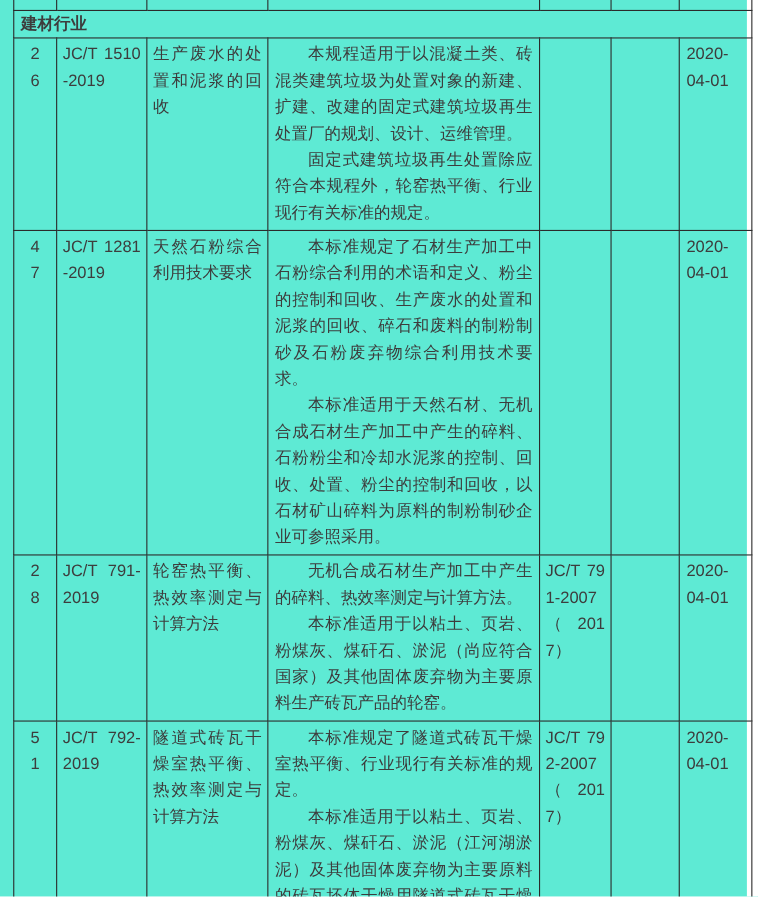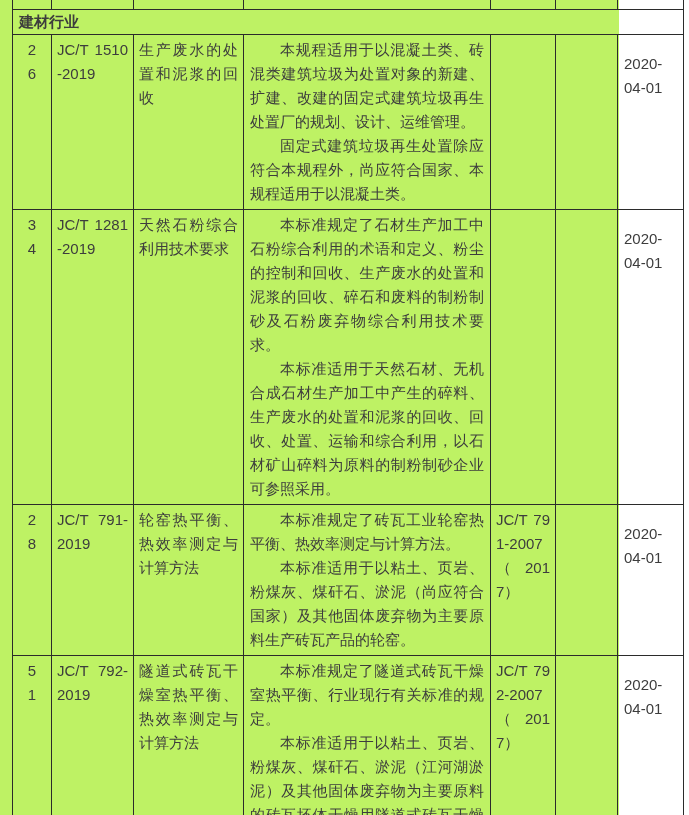--- a/index.html
+++ b/index.html
@@ -9,23 +9,23 @@
   }
   body {
     width: 689px;
     height: 815px;
     overflow: hidden;
     font-family: "Liberation Sans", "DejaVu Sans", sans-serif;
     color: #3d3d3d;
   }
   .page {
     position: relative;
-    width: 619px;
+    width: 679px;
     height: 815px;
-    background: #bef264;
+    background: #5eead4;
     text-decoration: underline;
   }
   table.std-table {
     position: absolute;
     left: 12px;
     top: 0;
     border-collapse: collapse;
     table-layout: fixed;
     width: 671px;
     font-size: 15px;
@@ -72,21 +72,21 @@
     margin: 0;
     text-indent: 2em;
     text-align: justify;
   }
   td.cell-replaced {
     text-align: justify;
     word-break: break-all;
   }
   td.cell-date {
     overflow-wrap: break-word;
-    padding: 17px 6px;
+    padding: 3px 6px;
   }
 </style>
 </head>
 <body>
 
 <div class="page">
   <table class="std-table">
     <colgroup>
       <col style="width:39px">
       <col style="width:82px">
@@ -113,50 +113,50 @@
     </tr>
 
     <tr>
       <td class="cell-num">
         <span class="stack-digits">26</span>
       </td>
       <td class="cell-code">JC/T 1510-2019</td>
       <td class="cell-name">生产废水的处置和泥浆的回收</td>
       <td class="cell-scope">
         <p>本规程适用于以混凝土类、砖混类建筑垃圾为处置对象的新建、扩建、改建的固定式建筑垃圾再生处置厂的规划、设计、运维管理。</p>
-        <p>固定式建筑垃圾再生处置除应符合本规程外，尚应符合国家、本规程适用于以混凝土类。</p>
+        <p>固定式建筑垃圾再生处置除应符合本规程外，轮窑热平衡、行业现行有关标准的规定。</p>
       </td>
       <td class="cell-replaced"></td>
       <td></td>
       <td class="cell-date">2020-04-01</td>
     </tr>
 
     <tr>
       <td class="cell-num">
-        <span class="stack-digits">34</span>
+        <span class="stack-digits">47</span>
       </td>
       <td class="cell-code">JC/T 1281-2019</td>
       <td class="cell-name">天然石粉综合利用技术要求</td>
       <td class="cell-scope">
         <p>本标准规定了石材生产加工中石粉综合利用的术语和定义、粉尘的控制和回收、生产废水的处置和泥浆的回收、碎石和废料的制粉制砂及石粉废弃物综合利用技术要求。</p>
-        <p>本标准适用于天然石材、无机合成石材生产加工中产生的碎料、生产废水的处置和泥浆的回收、回收、处置、运输和综合利用，以石材矿山碎料为原料的制粉制砂企业可参照采用。</p>
+        <p>本标准适用于天然石材、无机合成石材生产加工中产生的碎料、石粉粉尘和冷却水泥浆的控制、回收、处置、粉尘的控制和回收，以石材矿山碎料为原料的制粉制砂企业可参照采用。</p>
       </td>
       <td class="cell-replaced"></td>
       <td></td>
       <td class="cell-date">2020-04-01</td>
     </tr>
 
     <tr>
       <td class="cell-num">
         <span class="stack-digits">28</span>
       </td>
       <td class="cell-code">JC/T 791-2019</td>
       <td class="cell-name">轮窑热平衡、热效率测定与计算方法</td>
       <td class="cell-scope">
-        <p>本标准规定了砖瓦工业轮窑热平衡、热效率测定与计算方法。</p>
+        <p>无机合成石材生产加工中产生的碎料、热效率测定与计算方法。</p>
         <p>本标准适用于以粘土、页岩、粉煤灰、煤矸石、淤泥（尚应符合国家）及其他固体废弃物为主要原料生产砖瓦产品的轮窑。</p>
       </td>
       <td class="cell-replaced">JC/T 791-2007（2017）</td>
       <td></td>
       <td class="cell-date">2020-04-01</td>
     </tr>
 
     <tr>
       <td class="cell-num">
         <span class="stack-digits">51</span>

